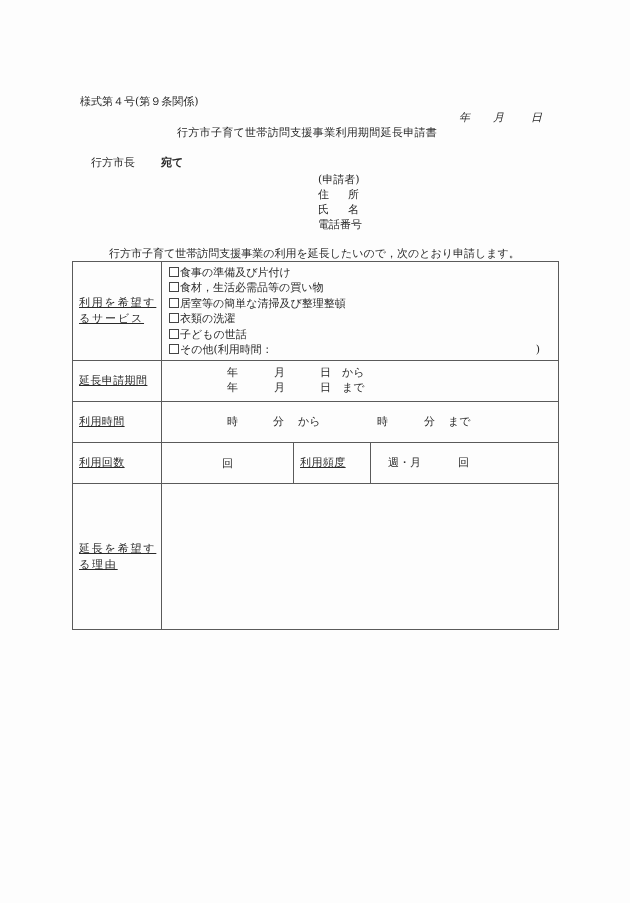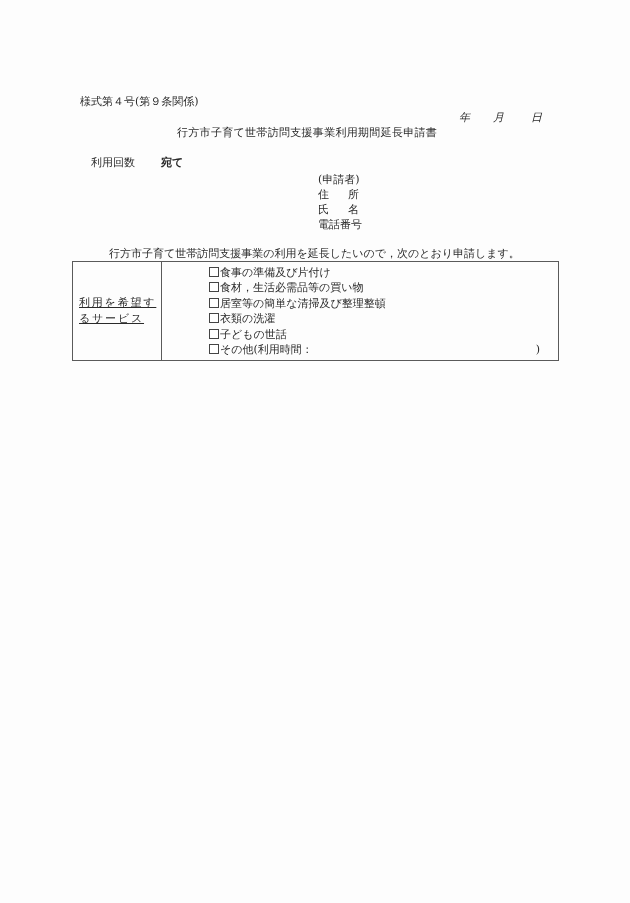--- a/index.html
+++ b/index.html
@@ -52,21 +52,21 @@
     td.label {
       width: 88px;
       padding-left: 6px !important;
       line-height: 16px;
       letter-spacing: 1.8px;
       text-decoration: underline;
     }
     td.label.tight { letter-spacing: 0.4px; }
 
     .services { padding: 3px 0 3px 7px !important; }
-    .svc { height: 15.4px; line-height: 15.4px; position: relative; margin-left: 40px; }
+    .svc { height: 15.4px; line-height: 15.4px; position: relative; }
     .svc .close-paren { position: absolute; right: 18px; top: 0; }
     .checkbox {
       display: inline-block;
       width: 8px; height: 8px;
       border: 1px solid #444;
       vertical-align: -1px;
       margin-right: 1px;
       background: #fff;
       cursor: pointer;
     }
@@ -90,21 +90,21 @@
 
 <div class="abs form-number">様式第４号(第９条関係)</div>
 
 <div class="abs date-line">
   <span class="d-y">年</span><span class="d-m">月</span><span>日</span>
 </div>
 
 <div class="abs title">行方市子育て世帯訪問支援事業利用期間延長申請書</div>
 
 <div class="abs addressee">
-  <span>利用回数</span><span class="to">宛て</span>
+  <span>行方市長</span><span class="to">宛て</span>
 </div>
 
 <div class="abs applicant">
   <div>(申請者)</div>
   <div class="spaced">
     <span>住</span><span>所</span>
   </div>
   <div class="spaced">
     <span>氏</span><span>名</span>
   </div>
@@ -125,14 +125,57 @@
     <td class="label">利用を希望するサービス</td>
     <td class="services" colspan="3">
       <div class="svc"><span class="checkbox"></span><span>食事の準備及び片付け</span></div>
       <div class="svc"><span class="checkbox"></span><span>食材，生活必需品等の買い物</span></div>
       <div class="svc"><span class="checkbox"></span><span>居室等の簡単な清掃及び整理整頓</span></div>
       <div class="svc"><span class="checkbox"></span><span>衣類の洗濯</span></div>
       <div class="svc"><span class="checkbox"></span><span>子どもの世話</span></div>
       <div class="svc"><span class="checkbox"></span><span>その他(利用時間：</span><span class="close-paren">)</span></div>
     </td>
   </tr>
+  <tr>
+    <td class="label tight">延長申請期間</td>
+    <td colspan="3" class="period-cell">
+      <div class="period-line" style="top:6px">
+        <span style="left:65px">年</span>
+        <span style="left:112px">月</span>
+        <span style="left:158px">日</span>
+        <span style="left:180px">から</span>
+      </div>
+      <div class="period-line" style="top:21px">
+        <span style="left:65px">年</span>
+        <span style="left:112px">月</span>
+        <span style="left:158px">日</span>
+        <span style="left:180px">まで</span>
+      </div>
+    </td>
+  </tr>
+  <tr>
+    <td class="label tight">利用時間</td>
+    <td colspan="3" class="time-cell">
+      <span style="left:65px">時</span>
+      <span style="left:111px">分</span>
+      <span style="left:136px">から</span>
+      <span style="left:215px">時</span>
+      <span style="left:262px">分</span>
+      <span style="left:286px">まで</span>
+    </td>
+  </tr>
+  <tr>
+    <td class="label tight">利用回数</td>
+    <td class="count-cell">
+      <span>回</span>
+    </td>
+    <td class="freq-label label tight">利用頻度</td>
+    <td class="freq-cell">
+      <span style="left:17px">週・月</span>
+      <span style="left:87px">回</span>
+    </td>
+  </tr>
+  <tr>
+    <td class="label">延長を希望する理由</td>
+    <td colspan="3" class="reason-cell"></td>
+  </tr>
 </tbody>
   </table>
 
 </body></html>

